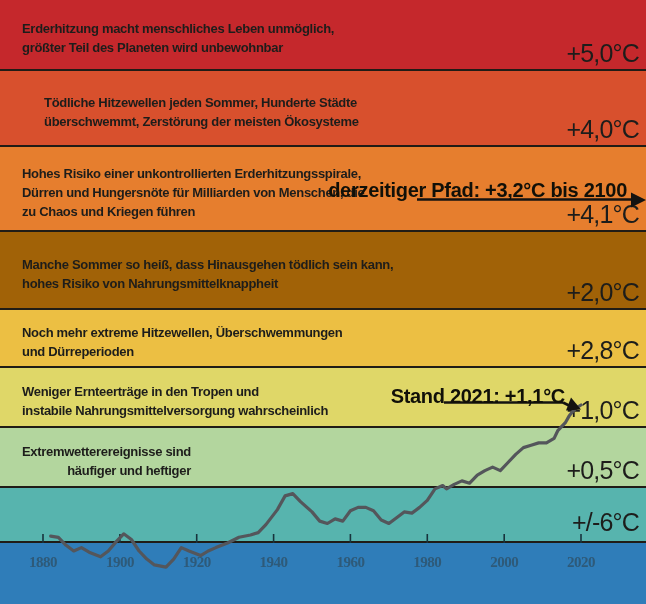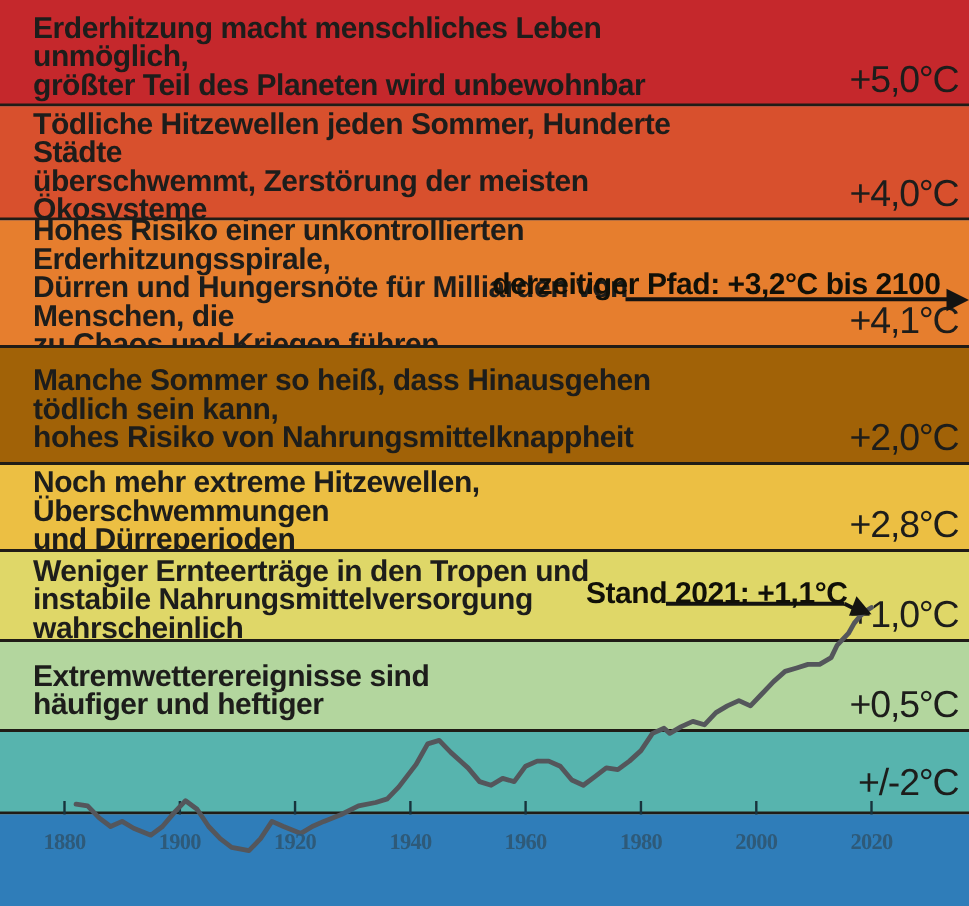--- a/index.html
+++ b/index.html
@@ -24,21 +24,21 @@
     width:100%;
     display:flex;
     align-items:center;
     border-bottom:2px solid var(--divider);
   }
   .band:last-child{border-bottom:none;}
   .desc{
     margin:0;
     padding:7px 0 0 22px;
     max-width:430px;
-    font-size:20px;
+    font-size:13px;
     line-height:19px;
     font-weight:bold;
     letter-spacing:-0.3px;
     white-space:pre-line;
     color:var(--text);
   }
   .temp{
     position:absolute;
     right:7px;bottom:1px;
     font-size:25px;
@@ -70,21 +70,21 @@
 </head>
 <body>
 
 <div class="stage">
   <div id="bands">
       <div class="band" style="background: rgb(197, 40, 44); height: 71px;">
         <p class="desc">Erderhitzung macht menschliches Leben unmöglich,
 größter Teil des Planeten wird unbewohnbar</p>
         <span class="temp">+5,0°C</span>
       </div>
-      <div class="band" style="background: rgb(216, 80, 45); height: 76px;">
+      <div class="band" style="background: rgb(216, 80, 45); height: 76px; padding-left: 22px;">
         <p class="desc">Tödliche Hitzewellen jeden Sommer, Hunderte Städte
 überschwemmt, Zerstörung der meisten Ökosysteme</p>
         <span class="temp">+4,0°C</span>
       </div>
       <div class="band" style="background: rgb(230, 126, 46); height: 85px;">
         <p class="desc">Hohes Risiko einer unkontrollierten Erderhitzungsspirale,
 Dürren und Hungersnöte für Milliarden von Menschen, die
 zu Chaos und Kriegen führen</p>
         <span class="temp">+4,1°C</span>
       </div>
@@ -96,27 +96,27 @@
       <div class="band" style="background: rgb(236, 191, 67); height: 58px;">
         <p class="desc">Noch mehr extreme Hitzewellen, Überschwemmungen
 und Dürreperioden</p>
         <span class="temp">+2,8°C</span>
       </div>
       <div class="band" style="background: rgb(223, 215, 104); height: 60px;">
         <p class="desc">Weniger Ernteerträge in den Tropen und
 instabile Nahrungsmittelversorgung wahrscheinlich</p>
         <span class="temp">+1,0°C</span>
       </div>
-      <div class="band" style="background: rgb(179, 214, 158); height: 60px;">
+      <div class="band" style="background: rgb(179, 214, 158); height: 60px; text-align: right;">
         <p class="desc">Extremwetterereignisse sind
 häufiger und heftiger</p>
         <span class="temp">+0,5°C</span>
       </div>
       <div class="band" style="background: rgb(87, 180, 174); height: 55px;">
-        <span class="temp" style="bottom: 4px;">+/-2°C</span>
+        <span class="temp" style="bottom: 4px;">+/-6°C</span>
       </div>
       <div class="band" style="background: rgb(47, 125, 185); height: 61px;"></div>
     </div>
 
   <svg id="overlay" width="646" height="604" viewBox="0 0 646 604">
     <g id="ticks">
         <line x1="43.0" x2="43.0" y1="534" y2="543" stroke="#17333C" stroke-width="1.6"></line>
         <line x1="119.9" x2="119.9" y1="534" y2="543" stroke="#17333C" stroke-width="1.6"></line>
         <line x1="196.7" x2="196.7" y1="534" y2="543" stroke="#17333C" stroke-width="1.6"></line>
         <line x1="273.6" x2="273.6" y1="534" y2="543" stroke="#17333C" stroke-width="1.6"></line>

